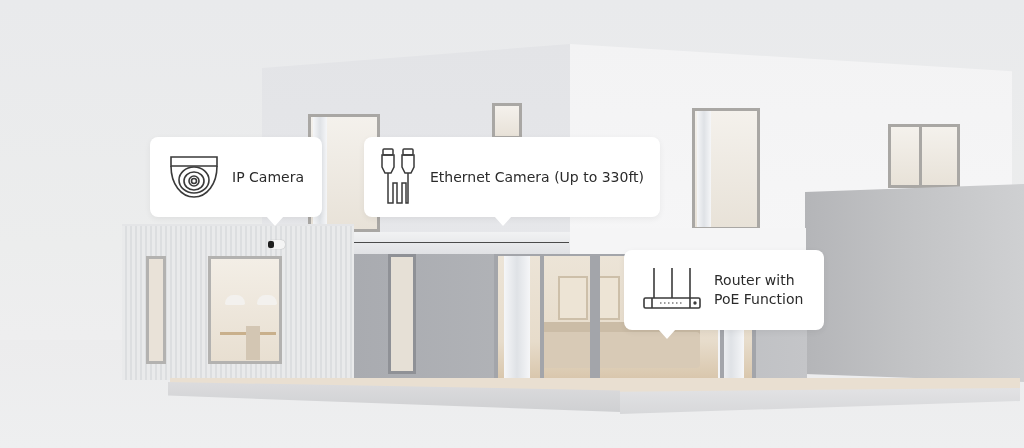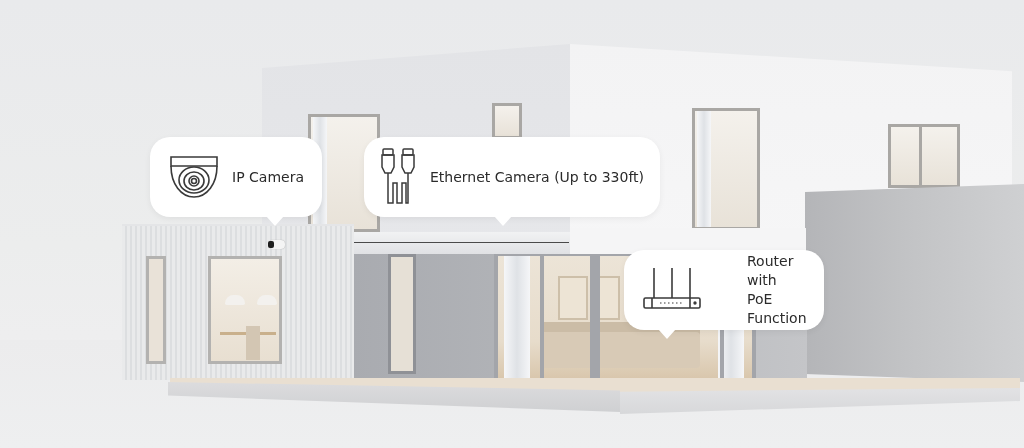--- a/index.html
+++ b/index.html
@@ -78,36 +78,36 @@
   .lamp { width: 20px; height: 10px; border-radius: 10px 10px 2px 2px; background: #f3f1ee; }
   .table-top { left: 220px; top: 332px; width: 56px; height: 3px; background: #c9b08c; }
   .chair { left: 246px; top: 326px; width: 14px; height: 34px; background: #d3c6b3; }
 
   
   .cam-body { left: 269px; top: 240px; width: 16px; height: 9px; background: #f4f4f4;
     border-radius: 4px; box-shadow: 0 0 1px #999; }
   .cam-lens { left: 268px; top: 241px; width: 6px; height: 7px; background: #1e1e1e; border-radius: 2px; }
 
   
-  .callout { position: absolute; background: #ffffff; border-radius: 20px;
+  .callout { position: absolute; background: #ffffff; border-radius: 8px;
     box-shadow: 0 2px 6px rgba(0,0,0,0.06); display: flex; align-items: center; }
   .callout::after { content: ""; position: absolute; bottom: -9px; width: 0; height: 0;
     border-left: 9px solid transparent; border-right: 9px solid transparent; border-top: 10px solid #ffffff; }
   .c-cam { left: 150px; top: 137px; width: 172px; height: 80px; }
   .c-cam::after { left: 116px; }
   .c-eth { left: 364px; top: 137px; width: 296px; height: 80px; }
   .c-eth::after { left: 130px; }
   .c-rtr { left: 624px; top: 250px; width: 200px; height: 80px; }
   .c-rtr::after { left: 34px; }
   .callout .icon { flex: 0 0 auto; display: flex; align-items: center; justify-content: center; }
   .callout .label { color: #2b2b2b; font-size: 14px; line-height: 19px; }
   .c-cam .icon { width: 56px; height: 50px; margin-left: 16px; margin-right: 10px; }
   .c-eth .icon { width: 40px; height: 64px; margin-left: 14px; margin-right: 12px; }
   .c-rtr .icon { width: 64px; height: 52px; margin-left: 16px; margin-right: 10px; }
-  .c-rtr .label { display: flex; flex-direction: column; margin-left: 33px; }
+  .c-rtr .label { display: flex; flex-direction: column; }
 </style>
 </head>
 <body>
 
 <div class="abs ground"></div>
 
 <div>
   <div class="abs upper-left"></div>
   <div class="abs upper-right"></div>
 

